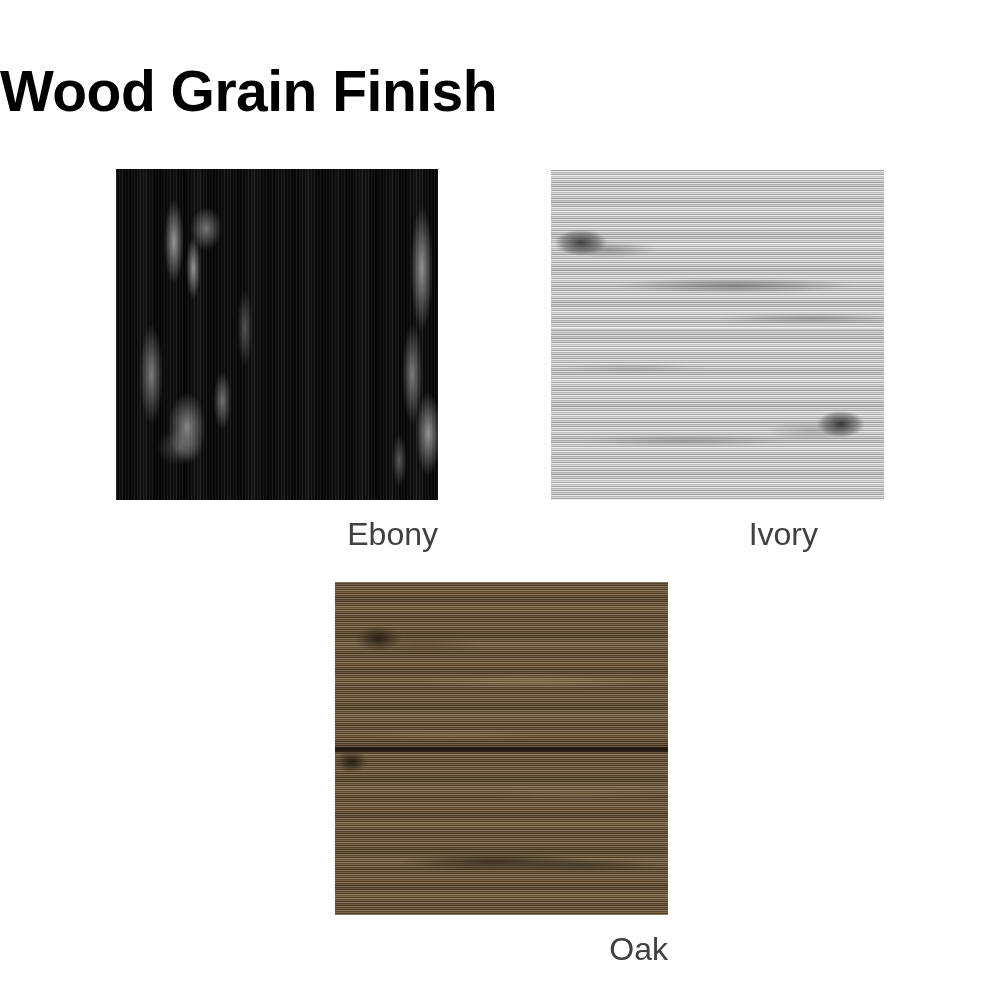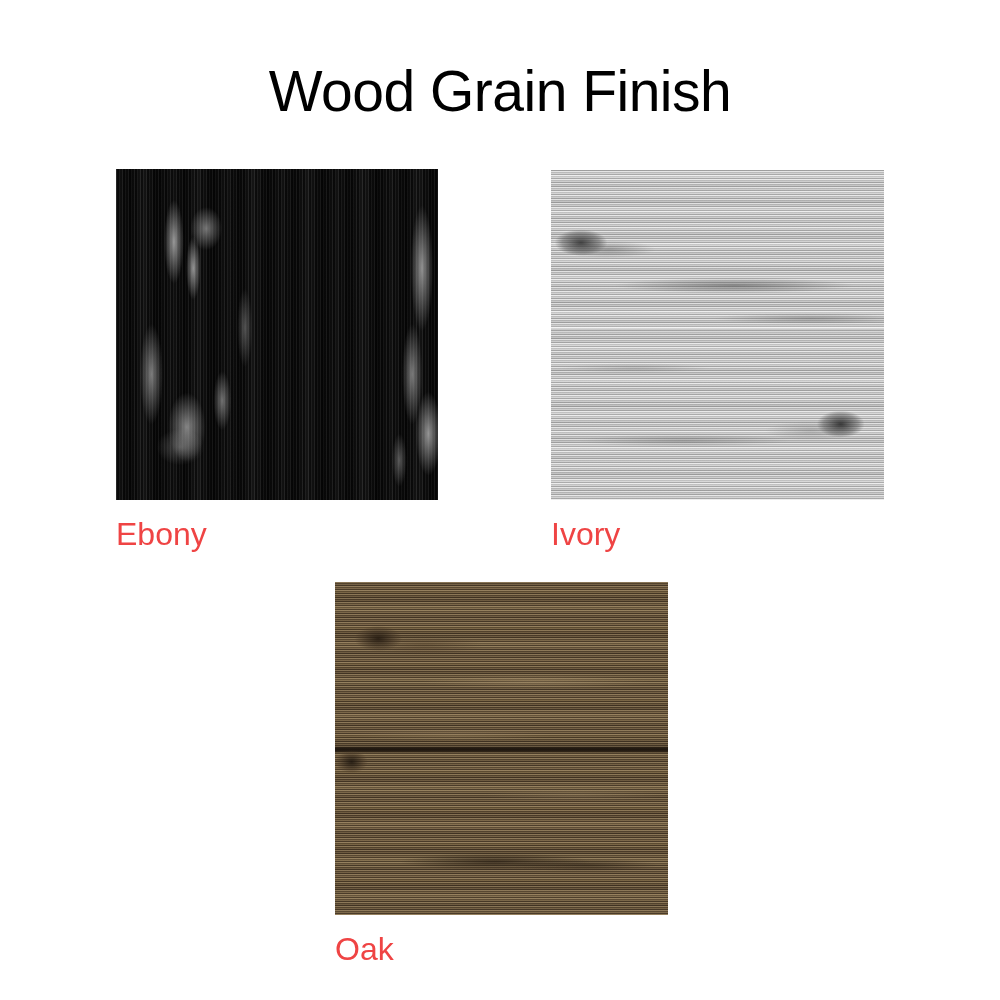--- a/index.html
+++ b/index.html
@@ -17,49 +17,48 @@
     color: #000000;
     -webkit-font-smoothing: antialiased;
   }
 
   
   #page-title {
     position: absolute;
     left: 0;
     top: 60px;
     width: 1000px;
-    text-align: center;
     font-family: "Liberation Sans", sans-serif;
-    font-weight: normal;
+    font-weight: bold;
     font-size: 57px;
     line-height: 62px;
     letter-spacing: -0.5px;
     color: #000000;
     white-space: nowrap;
   }
 
   
   .swatch-item {
     position: absolute;
   }
   .swatch-tile {
     position: relative;
     overflow: hidden;
     background: #888;
   }
   .swatch-label {
     position: absolute;
     left: 0;
     width: 100%;
-    text-align: left;
+    text-align: right;
     font-family: "Liberation Sans", sans-serif;
     font-weight: normal;
     font-size: 32px;
     line-height: 36px;
-    color: #ef4444;
+    color: #404040;
     white-space: nowrap;
   }
 
   
   #swatch-ebony  { left: 116px; top: 169px; width: 322px; }
   #swatch-ebony  .swatch-tile { width: 322px; height: 331px; }
   #swatch-ebony  .swatch-label { top: 347px; }
 
   #swatch-ivory  { left: 551px; top: 170px; width: 267px; }
   #swatch-ivory  .swatch-tile { width: 333px; height: 330px; }

